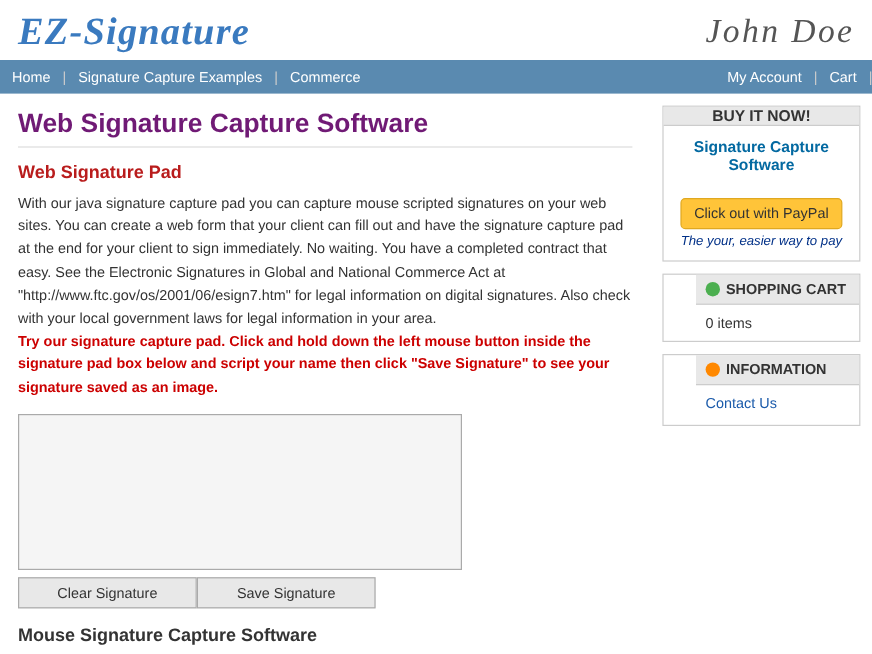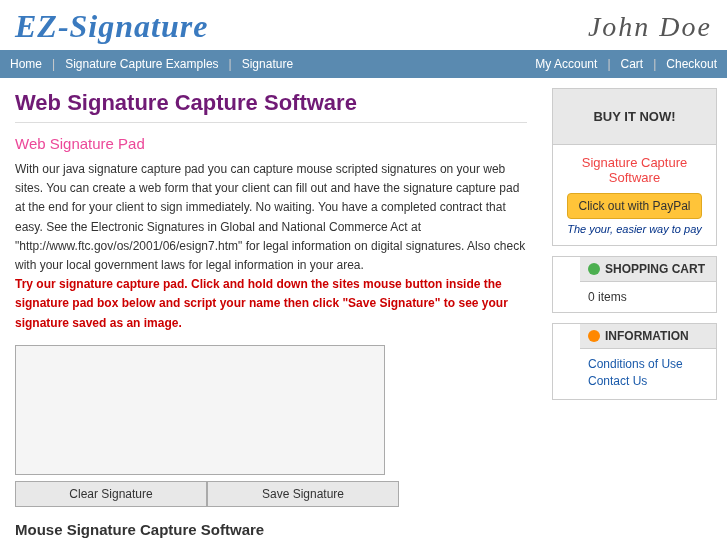--- a/index.html
+++ b/index.html
@@ -16,82 +16,81 @@
     .nav-item { color: #fff; font-size: 12px; padding: 0 10px; text-decoration: none; cursor: pointer; line-height: 28px; }
     .nav-sep { color: #ccc; font-size: 12px; }
 
     
     #main { display: flex; padding: 0; }
     #content { flex: 1; padding: 12px 15px; }
     #sidebar { width: 185px; padding: 10px 10px; }
 
     
     h1.page-title { font-size: 22px; font-weight: bold; color: #701a75; margin-bottom: 12px; border-bottom: 1px solid #ddd; padding-bottom: 6px; }
-    h2.section-title { font-size: 15px; font-weight: normal; color: #ec4899; margin-bottom: 8px; }
+    h2.section-title { font-size: 15px; font-weight: bold; color: #b91c1c; margin-bottom: 8px; }
     .intro-text { font-size: 12px; line-height: 1.6; color: #333; }
     .cta-text { font-size: 12px; color: #cc0000; font-weight: bold; margin-bottom: 12px; line-height: 1.6; }
 
     
     #sig-pad-container { border: 1px solid #aaa; background: #f5f5f5; width: 370px; height: 130px; margin-bottom: 6px; position: relative; }
-    #sig-pad-buttons { display: flex; gap: 0; width: 384px; }
+    #sig-pad-buttons { display: flex; gap: 0; width: 298px; }
     .sig-btn { flex: 1; padding: 5px 0; font-size: 12px; color: #333; background: #e8e8e8; border: 1px solid #aaa; cursor: pointer; text-align: center; }
 
     
     h2.section-title2 { font-size: 15px; font-weight: bold; color: #333; margin-top: 14px; margin-bottom: 8px; }
 
     
     .sidebar-box { border: 1px solid #ccc; margin-bottom: 10px; padding-left: 27px; }
     .sidebar-box-header { display: flex; align-items: center; background: #e8e8e8; padding: 5px 8px; font-size: 12px; font-weight: bold; color: #333; border-bottom: 1px solid #ccc; gap: 5px; }
     .sidebar-box-content { padding: 8px; font-size: 12px; }
     .dot-green { width: 12px; height: 12px; background: #4caf50; border-radius: 50%; display: inline-block; flex-shrink: 0; }
     .dot-orange { width: 12px; height: 12px; background: #ff8800; border-radius: 50%; display: inline-block; flex-shrink: 0; }
 
     
     .buy-box { border: 1px solid #ccc; margin-bottom: 10px; text-align: center; }
-    .buy-box-header { background: #e8e8e8; padding: 20px 8px; font-size: 13px; font-weight: bold; color: #333; border-bottom: 1px solid #ccc; }
+    .buy-box-header { background: #e8e8e8; padding: 0 8px; font-size: 13px; font-weight: bold; color: #333; border-bottom: 1px solid #ccc; }
     .buy-box-content { padding: 10px 8px; }
-    .buy-link { color: #ef4444; font-size: 13px; font-weight: normal; text-decoration: none; cursor: pointer; display: block; margin-bottom: 8px; }
+    .buy-link { color: #0369a1; font-size: 13px; font-weight: bold; text-decoration: none; cursor: pointer; display: block; margin-bottom: 20px; }
     .price { font-size: 18px; font-weight: bold; color: #333; margin-bottom: 8px; }
     .paypal-btn { background: #ffc439; border: 1px solid #e0a820; border-radius: 4px; padding: 5px 10px; cursor: pointer; font-size: 12px; display: inline-block; margin-bottom: 4px; }
     .paypal-text { color: #003087; font-size: 11px; font-style: italic; }
 
     .info-link { color: #1a5aaa; font-size: 12px; text-decoration: none; display: block; margin-bottom: 3px; cursor: pointer; }
   </style>
 </head>
 <body>
 
 <div id="header">
   <div id="logo">EZ-Signature</div>
   <div id="signature-img">John Doe</div>
 </div>
 
 <div id="navbar">
   <div id="nav-left">
     <span class="nav-item">Home</span>
     <span class="nav-sep">|</span>
     <span class="nav-item">Signature Capture Examples</span>
     <span class="nav-sep">|</span>
-    <span class="nav-item">Signature</span>
+    <span class="nav-item">Commerce</span>
   </div>
   <div id="nav-right">
     <span class="nav-item">My Account</span>
     <span class="nav-sep">|</span>
     <span class="nav-item">Cart</span>
     <span class="nav-sep">|</span>
-    <span class="nav-item">Checkout</span>
   </div>
 </div>
 
 <div id="main">
   <div id="content">
     <h1 class="page-title">Web Signature Capture Software</h1>
 
     <h2 class="section-title">Web Signature Pad</h2>
     <p class="intro-text">With our java signature capture pad you can capture mouse scripted signatures on your web sites. You can create a web form that your client can fill out and have the signature capture pad at the end for your client to sign immediately. No waiting. You have a completed contract that easy. See the Electronic Signatures in Global and National Commerce Act at "http://www.ftc.gov/os/2001/06/esign7.htm" for legal information on digital signatures. Also check with your local government laws for legal information in your area.</p>
-    <p class="cta-text">Try our signature capture pad. Click and hold down the sites mouse button inside the signature pad box below and script your name then click "Save Signature" to see your signature saved as an image.</p>
+    <p class="cta-text">Try our signature capture pad. Click and hold down the left mouse button inside the signature pad box below and script your name then click "Save Signature" to see your signature saved as an image.</p>
 
     <div id="sig-pad-container"></div>
     <div id="sig-pad-buttons">
       <button class="sig-btn">Clear Signature</button>
       <button class="sig-btn">Save Signature</button>
     </div>
 
     <h2 class="section-title2">Mouse Signature Capture Software</h2>
 
   </div>
@@ -116,18 +115,17 @@
         <span>0 items</span>
       </div>
     </div>
 
     <div class="sidebar-box">
       <div class="sidebar-box-header">
         <span class="dot-orange"></span>
         <span>INFORMATION</span>
       </div>
       <div class="sidebar-box-content">
-        <a class="info-link">Conditions of Use</a>
         <a class="info-link">Contact Us</a>
       </div>
     </div>
   </div>
 </div>
 
 </body></html>

